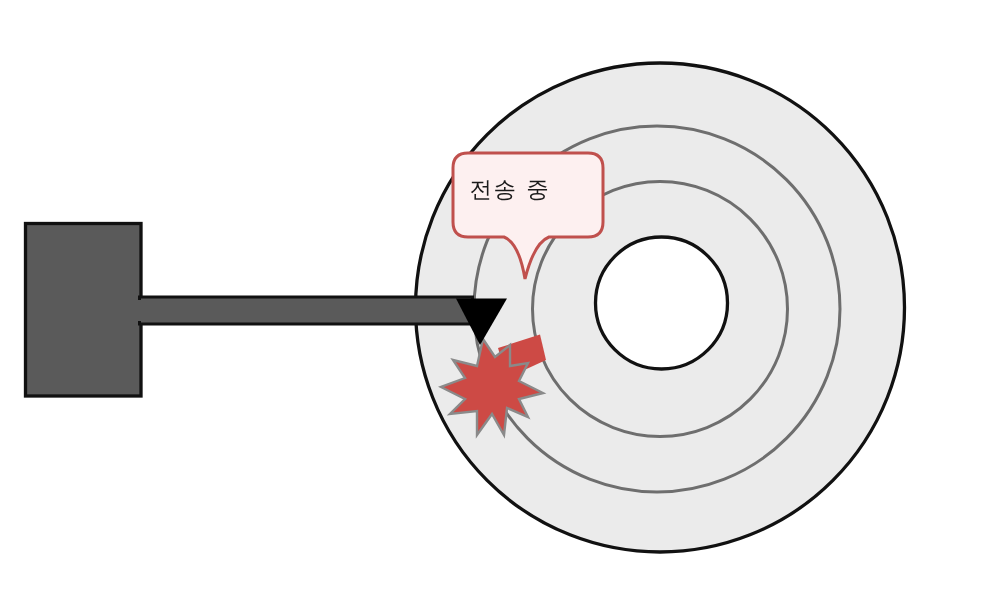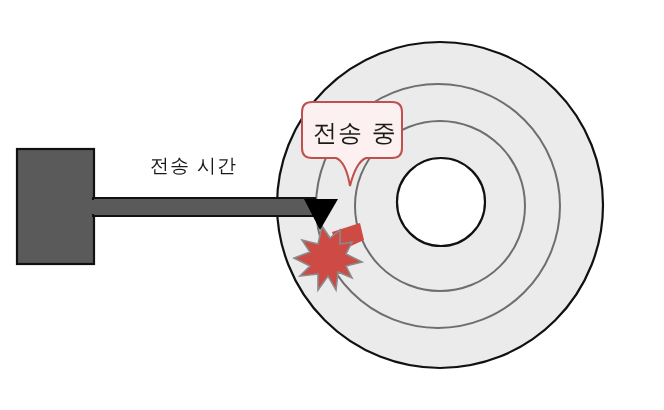--- a/index.html
+++ b/index.html
@@ -1,21 +1,21 @@
 <!DOCTYPE html>
 <html><head>
   <meta charset="utf-8">
   <style>
     html, body { margin: 0; padding: 0; background: #ffffff; }
     body { width: 664px; height: 410px; position: relative; overflow: hidden;
            font-family: "DejaVu Sans", sans-serif; }
     #stage { position: absolute; left: 0; top: 0; width: 664px; height: 410px; }
     .label { position: absolute; color: #1a1a1a; font-size: 19px; white-space: nowrap; letter-spacing: 1px; }
     #transfer-time-label { left: 150px; top: 153px; }
-    #bubble-label { left: 313px; top: 117px; font-size: 24px; }
+    #bubble-label { left: 313px; top: 117px; font-size: 15px; }
   </style>
 </head>
 <body>
 
 <div id="stage">
   <svg width="664" height="410" viewBox="0 0 664 410" xmlns="http://www.w3.org/2000/svg">
 
     <g>
       <circle cx="440" cy="205" r="163" fill="#ebebeb" stroke="#111111" stroke-width="2.2"></circle>
       <circle cx="438" cy="206" r="122" fill="none" stroke="#6e6e6e" stroke-width="2"></circle>
@@ -31,15 +31,14 @@
 
     <polygon points="332,232 360,223 364,240 338,252" fill="#cd4a45"></polygon>
 
     <polygon points="322,226 330,238 340,230 340,244 352,242 346,254 362,262 346,266 352,278 338,272 336,290 328,276 318,290 318,274 300,276 310,266 294,258 310,252 302,240 318,244" fill="#cd4a45" stroke="#8a8a8a" stroke-width="1.6" stroke-linejoin="miter"></polygon>
 
     <polygon points="304,199 338,199 320,230" fill="#000000"></polygon>
 
     <path d="M312,102 L392,102 Q402,102 402,112 L402,148 Q402,158 392,158 L366,158 Q356,162 350,186 Q346,162 336,158 L312,158 Q302,158 302,148 L302,112 Q302,102 312,102 Z" fill="#fdf0f0" stroke="#c0504d" stroke-width="2"></path>
   </svg>
 
-  <div id="transfer-time-label" class="label">전송 시간</div>
   <div id="bubble-label" class="label">전송 중</div>
 </div>
 
 </body></html>

